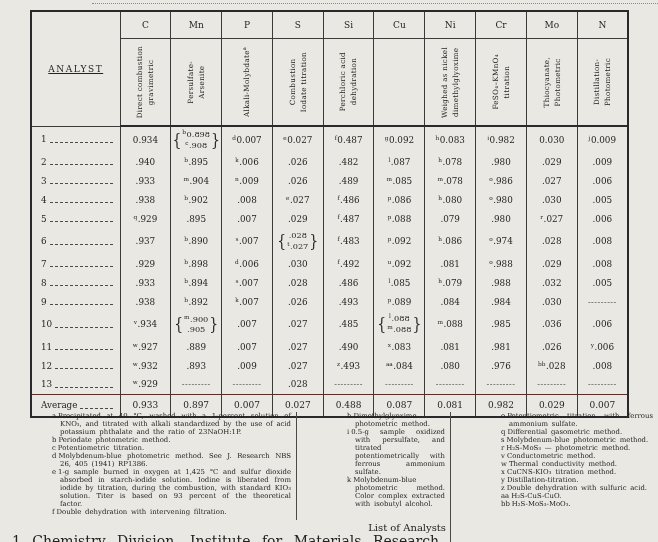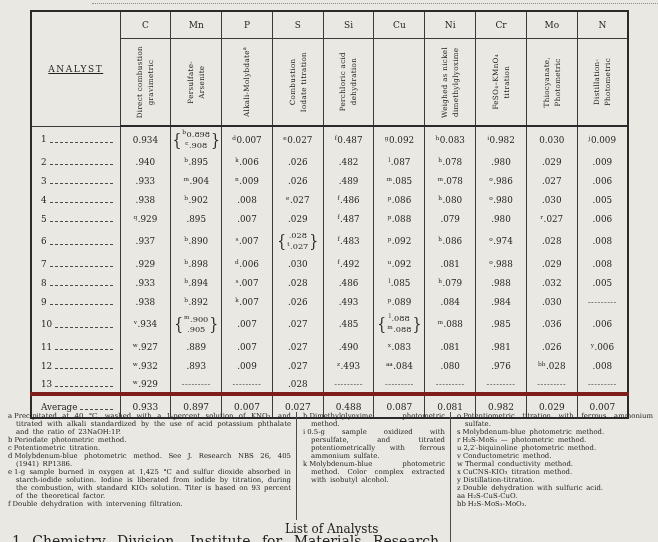--- a/index.html
+++ b/index.html
@@ -56,42 +56,42 @@
   tbody tr.tall{height:26px;}
   td.rowlab{text-align:left;}
   .rowlabel{display:flex;align-items:center;padding:0 2px 0 9px;}
   .rowlabel .num{font-size:8.8px;}
   .leader{flex:1;height:1px;border-bottom:1px dashed #4a4a4a;margin:5px 5px 0 3px;}
   .supl{font-size:5.8px;vertical-align:3px;letter-spacing:0;margin-right:.5px;}
   .dash{letter-spacing:.5px;color:#3c3c3c;font-size:8px;}
   .brc{display:inline-flex;align-items:center;}
   .brc .b{font-size:14px;line-height:1;transform:scaleY(1.25);color:#2c2c2c;}
   .brc .lines{display:flex;flex-direction:column;line-height:1.2;font-size:8.2px;padding:0 1px;}
-  tr.avgrow td{border-top:4px solid #7f1d1d;height:21px;font-size:9px;}
+  tr.avgrow td{border-top:1px solid #7f1d1d;height:21px;font-size:9px;}
 
   
   .fncol{
     position:absolute;top:412px;
     font-size:6.9px;line-height:8px;
     text-align:justify;
     color:#222;
     word-spacing:1.5px;
   }
   #fncol1{left:8px;width:283px;}
   #fncol2{left:303px;width:142px;}
   #fncol3{left:457px;width:196px;}
-  .fn{padding-left:8px;text-indent:-8px;}
+  .fn{padding-left:8px;text-indent:-8px;margin-left:44px;}
   .fnk{margin-right:2px;}
   .fndiv{position:absolute;width:0;border-left:1px solid #4a4a48;}
   #fndiv1{left:296px;top:412px;height:108px;}
   #fndiv2{left:450px;top:412px;height:130px;}
 
   .loa{
-    position:absolute;left:285px;top:522px;width:150px;
-    text-align:left;font-size:12px;color:#222;
+    position:absolute;left:296px;top:522px;width:150px;
+    text-align:right;font-size:10px;color:#222;
   }
   .affil{
     position:absolute;left:12px;top:533px;width:430px;
     font-size:14px;word-spacing:7px;color:#222;
     white-space:nowrap;overflow:hidden;
   }
 </style>
 </head>
 <body>
 
@@ -462,23 +462,23 @@
       <div class="fn"><span class="fnk">e</span>1-g sample burned in oxygen at 1,425 °C and sulfur dioxide absorbed in starch-iodide solution.  Iodine is liberated from iodide by titration, during the combustion, with standard KIO₃ solution.  Titer is based on 93 percent of the theoretical factor.</div>
       <div class="fn"><span class="fnk">f</span>Double dehydration with intervening filtration.</div>
     </div>
   <div class="fncol" id="fncol2">
       <div class="fn"><span class="fnk">h</span>Dimethylglyoxime photometric method.</div>
       <div class="fn"><span class="fnk">i</span>0.5-g sample oxidized with persulfate, and titrated potentiometrically with ferrous ammonium sulfate.</div>
       <div class="fn"><span class="fnk">k</span>Molybdenum-blue photometric method.  Color complex extracted with isobutyl alcohol.</div>
     </div>
   <div class="fncol" id="fncol3">
       <div class="fn"><span class="fnk">o</span>Potentiometric titration with ferrous ammonium sulfate.</div>
+      <div class="fn"><span class="fnk">q</span>Differential gasometric method.</div>
       <div class="fn"><span class="fnk">s</span>Molybdenum-blue photometric method.</div>
       <div class="fn"><span class="fnk">r</span>H₂S-MoS₃ — photometric method.</div>
-      <div class="fn"><span class="fnk">u</span>2,2′-biquinoline photometric method.</div>
       <div class="fn"><span class="fnk">v</span>Conductometric method.</div>
       <div class="fn"><span class="fnk">w</span>Thermal conductivity method.</div>
       <div class="fn"><span class="fnk">x</span>CuCNS-KIO₃ titration method.</div>
       <div class="fn"><span class="fnk">y</span>Distillation-titration.</div>
       <div class="fn"><span class="fnk">z</span>Double dehydration with sulfuric acid.</div>
       <div class="fn"><span class="fnk">aa</span>H₂S-CuS-CuO.</div>
       <div class="fn"><span class="fnk">bb</span>H₂S-MoS₃-MoO₃.</div>
     </div>
 
   <div class="loa">List of Analysts</div>

